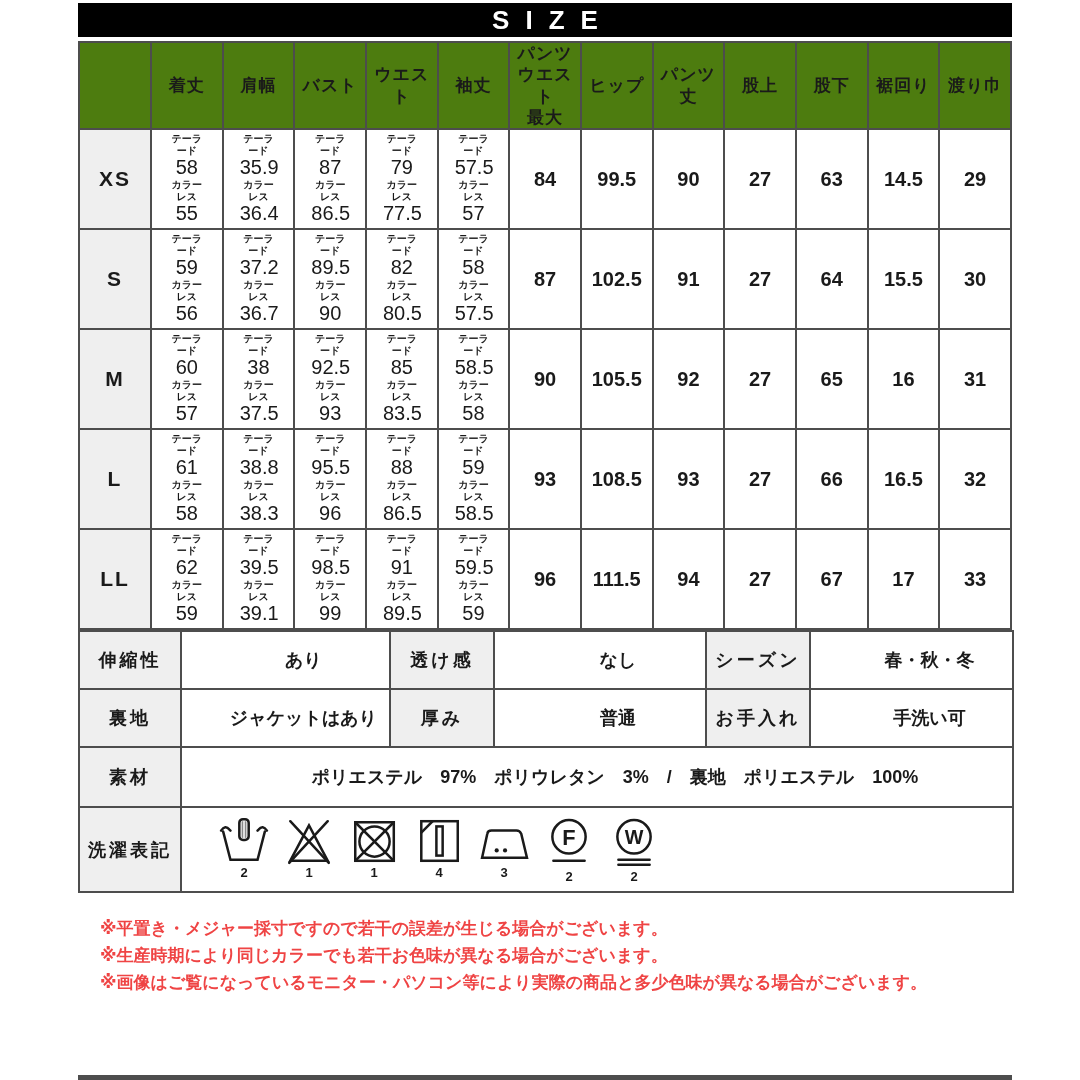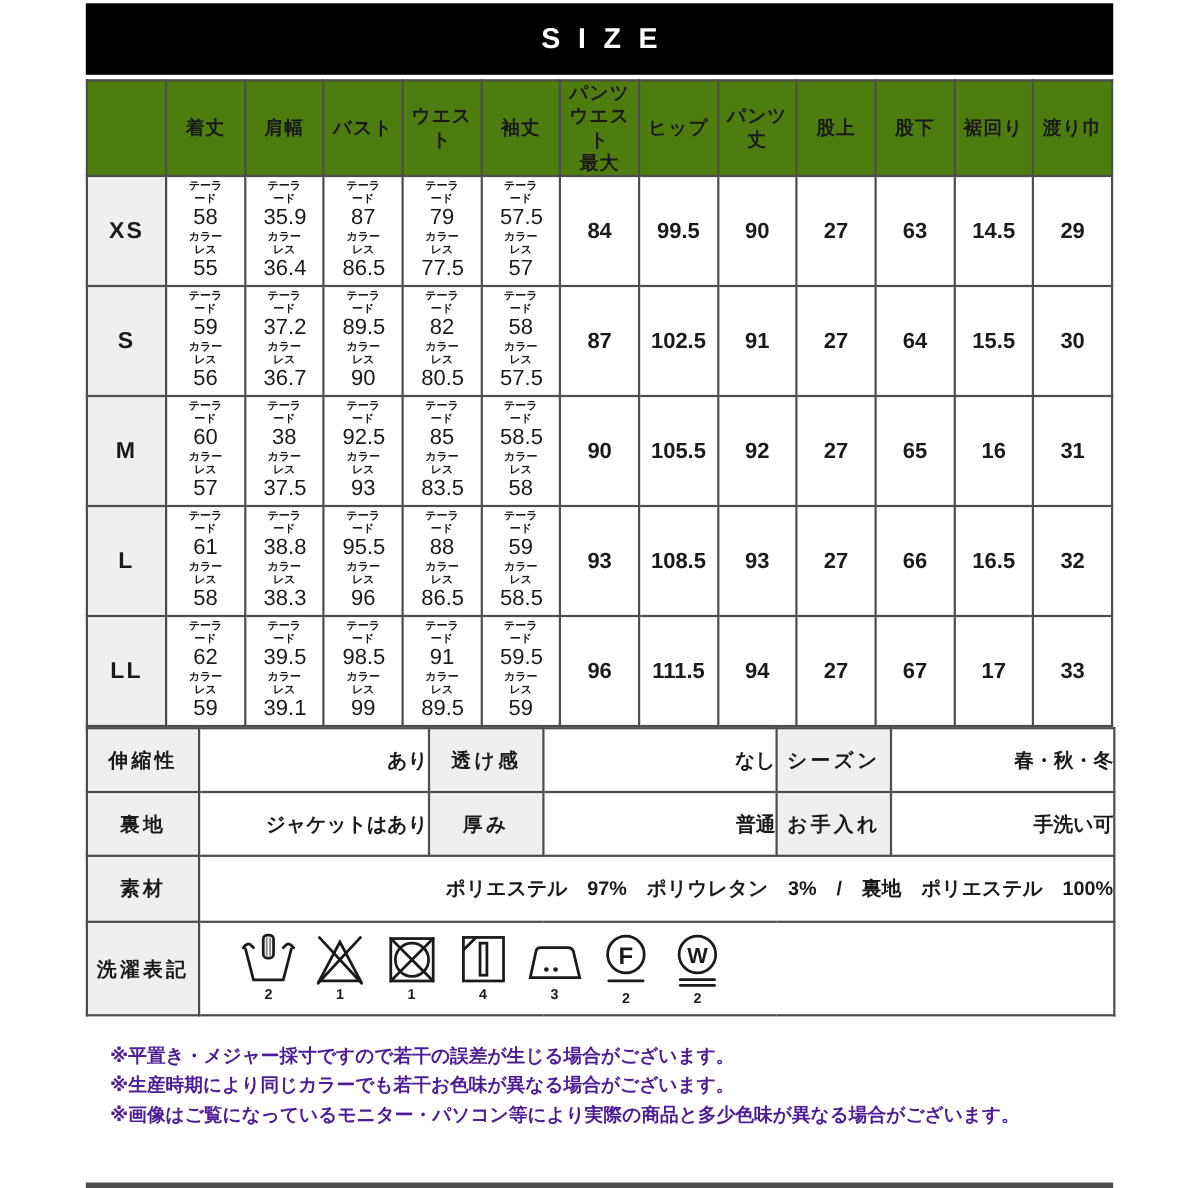--- a/index.html
+++ b/index.html
@@ -1,21 +1,21 @@
 <!DOCTYPE html>
 <html><head>
 <meta charset="utf-8">
 <style>
   * { margin:0; padding:0; box-sizing:border-box; }
   html,body { width:1080px; height:1080px; background:#fff; overflow:hidden;
     font-family:"Liberation Sans","DejaVu Sans",sans-serif; color:#1a1a1a; }
   .page { position:relative; width:1080px; height:1080px; }
   .content { width:934px; margin-left:78px; padding-top:3px; }
 
-  .section-bar { height:65px; background:#000; color:#fff; display:flex;
+  .section-bar { height:34px; background:#000; color:#fff; display:flex;
     align-items:center; justify-content:center; font-size:26px; font-weight:bold;
     letter-spacing:16px; text-indent:16px; }
   .section-bar.fabric { height:44px; margin-top:14px; }
 
   table { border-collapse:collapse; table-layout:fixed; width:934px; }
   td, th { border:2px solid #4d4d4d; text-align:center; vertical-align:middle; }
 
   
   .size-table { margin-top:4px; }
   .size-table thead th { height:76px; background:#4d7c0f; font-size:17px;
@@ -23,33 +23,33 @@
   .size-table tbody tr { height:75px; }
   .size-table td.size-label { background:#efefef; font-size:21px; font-weight:bold; letter-spacing:2px; }
   .size-table td.dual { padding:3px 16px; }
   .size-table .variant { font-size:10px; font-weight:bold; line-height:1.15; }
   .size-table .val { font-size:20px; font-weight:normal; line-height:1.15; }
   .size-table td.single-val { font-size:20px; font-weight:bold; }
 
   
   .fabric-table { margin-top:0; }
   .fabric-table td.flabel { background:#efefef; font-size:18px; font-weight:bold; letter-spacing:3px; }
-  .fabric-table td.fvalue { text-align:right; padding-left:36px; font-size:18px; font-weight:bold;margin-top:46px; }
+  .fabric-table td.fvalue { text-align:center; padding-left:36px; font-size:18px; font-weight:bold;margin-top:46px; }
   .fabric-table tr.frow { height:58px; }
   .fabric-table tr.material-row, .fabric-table tr.remarks-row { height:60px; }
   .fabric-table tr.laundry-row { height:85px; }
   .laundry-cell { text-align:left; padding-left:34px; }
   .laundry-strip { display:flex; align-items:flex-start; gap:9px; }
   .laundry-symbol { display:flex; flex-direction:column; align-items:center; width:56px; }
   .laundry-symbol svg { display:block; }
   .laundry-num { font-size:13px; font-weight:bold; line-height:1; margin-top:1px; }
 
   
   .notes { margin-top:22px; padding-left:22px; }
-  .notes p { font-size:17px; font-weight:bold; line-height:27px; color:#4c1d95;
+  .notes p { font-size:17px; font-weight:bold; line-height:27px; color:#ef4444;
     white-space:pre-wrap; }
 
   .bottom-bar { position:absolute; left:78px; bottom:0; width:934px; height:5px; background:#4d4d4d; }
 </style>
 </head>
 <body>
 
 <div class="page">
   <div class="content">
 

